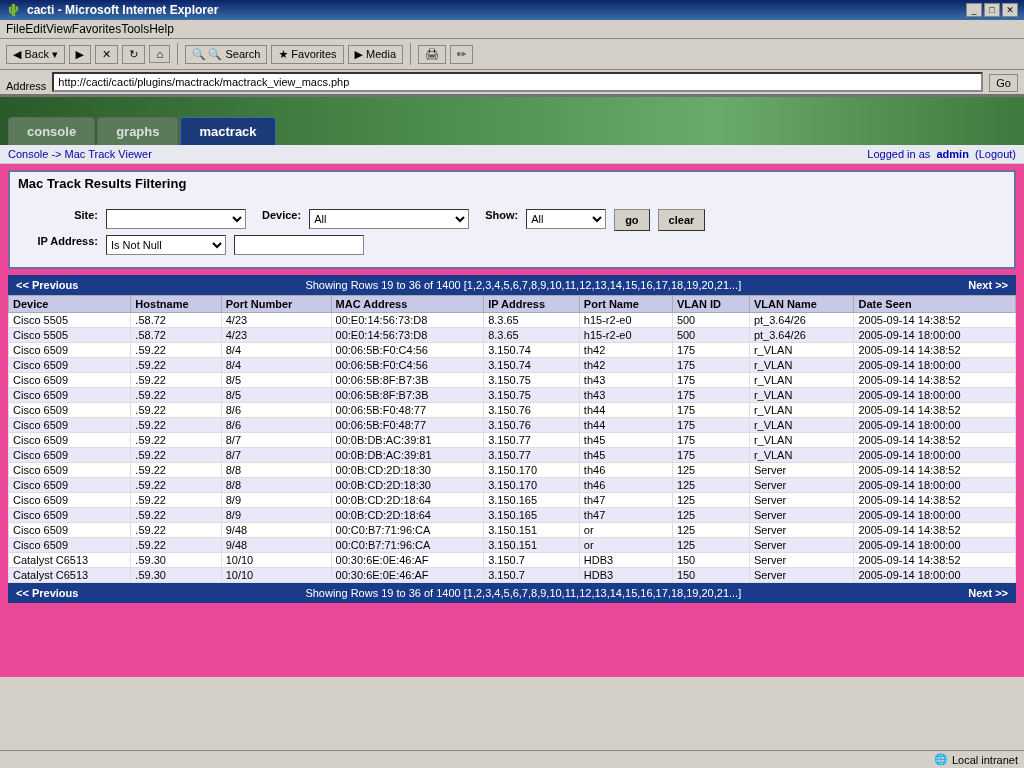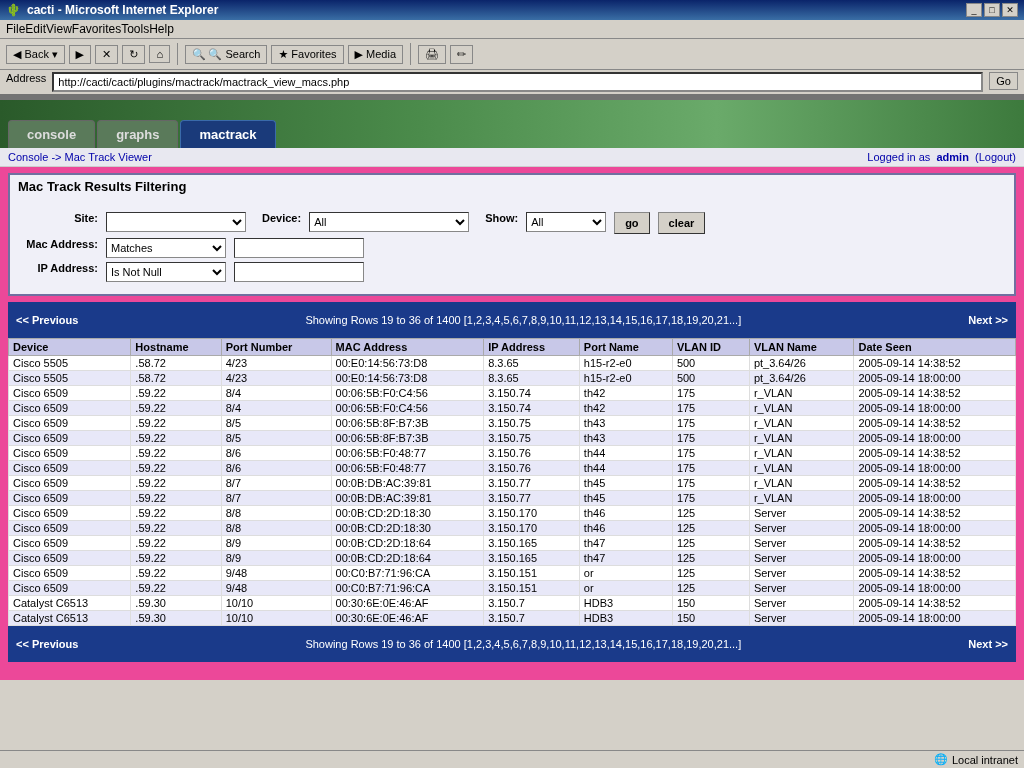--- a/index.html
+++ b/index.html
@@ -55,24 +55,24 @@
       cursor: pointer;
       display: flex; align-items: center; gap: 3px;
     }
     .toolbar-sep { width: 1px; height: 22px; background: #888; margin: 0 3px; }
 
     
     .address-bar {
       background: #d4d0c8;
       padding: 2px 6px;
       display: flex;
-      align-items: flex-start;
+      align-items: flex-end;
       gap: 6px;
       font-size: 11px;
-      border-bottom: 6px solid #737373;
+      border-bottom: 3px solid #737373;
     }
     .address-input {
       flex: 1;
       height: 20px;
       border: 2px inset #888;
       padding: 0 4px;
       font-size: 11px;
     }
 
     
@@ -168,21 +168,21 @@
       border: 1px outset #888;
       cursor: pointer;
     }
 
     
     .results-area { margin: 0 8px; }
 
     .nav-bar {
       background: #1a3a8a;
       color: #fff;
-      padding: 12px 8px;
+      padding: 4px 8px;
       display: flex;
       justify-content: space-between;
       align-items: center;
       font-size: 11px;
     }
     .nav-btn {
       color: #fff;
       font-weight: bold;
       cursor: pointer;
       font-size: 11px;
@@ -318,30 +318,20 @@
         <option value="All">All</option>
       </select>
       <span class="filter-label" style="width:auto; margin-left:8px;">Show:</span>
       <select class="filter-select" style="width:80px;">
         <option value="All">All</option>
       </select>
       <button class="filter-btn">go</button>
       <button class="filter-btn">clear</button>
     </div>
 
-    <div class="filter-row">
-      <span class="filter-label">Mac Address:</span>
-      <select class="filter-select" style="width:120px;">
-        <option value="Matches">Matches</option>
-        <option value="Contains">Contains</option>
-        <option value="Begins With">Begins With</option>
-        <option value="Ends With">Ends With</option>
-      </select>
-      <input class="filter-input" type="text" style="width: 130px;" value="">
-    </div>
 
     <div class="filter-row">
       <span class="filter-label">IP Address:</span>
       <select class="filter-select" style="width:120px;">
         <option value="Is Not Null">Is Not Null</option>
         <option value="Is Null">Is Null</option>
         <option value="Matches">Matches</option>
         <option value="Contains">Contains</option>
       </select>
       <input class="filter-input" type="text" style="width: 130px;" value="">

